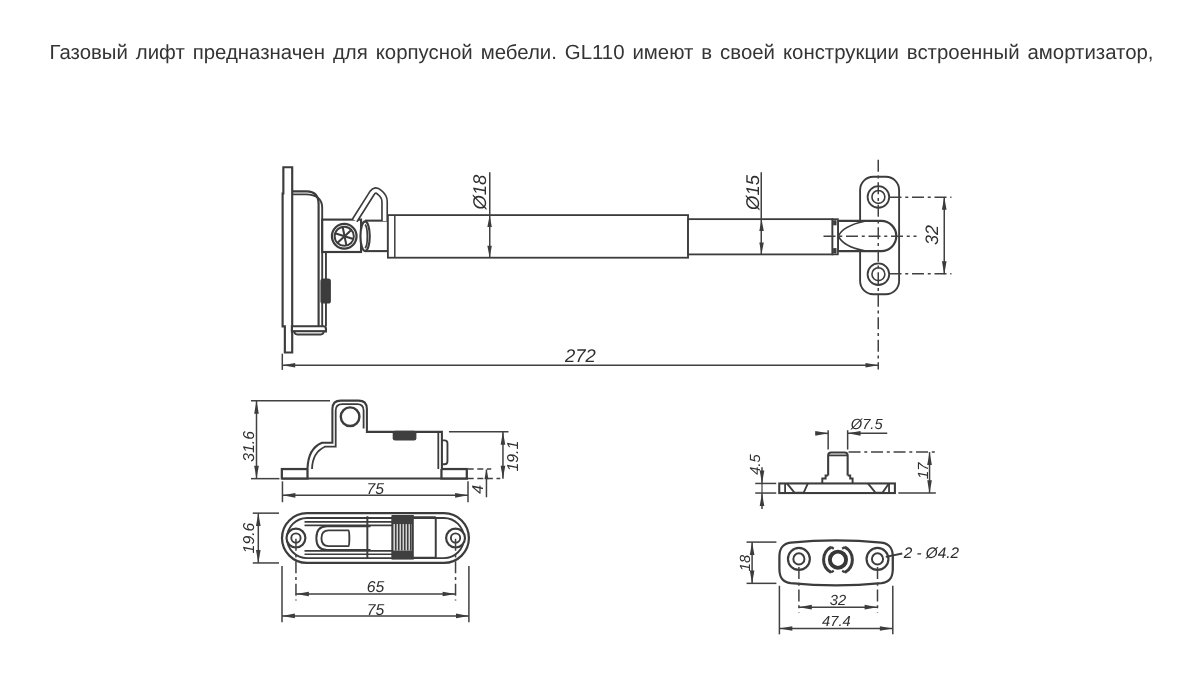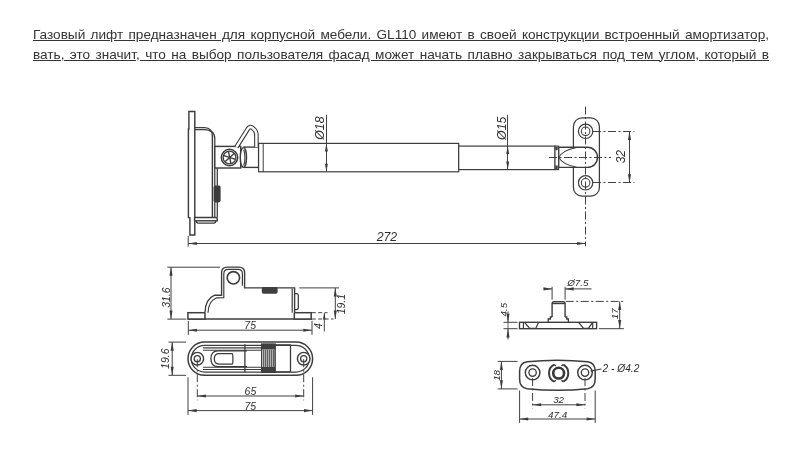--- a/index.html
+++ b/index.html
@@ -1,25 +1,24 @@
 <!DOCTYPE html>
 <html><head>
 <meta charset="utf-8">
 <style>
 html,body{margin:0;padding:0;background:#fff;}
 body{width:800px;height:450px;position:relative;overflow:hidden;font-family:"Liberation Sans",sans-serif;}
-.txt{position:absolute;left:33px;top:24.8px;width:736px;font-size:13.6px;line-height:19.72px;color:#343434;text-decoration:underline;}
+.txt{position:absolute;left:33px;top:24.8px;width:736px;font-size:13.6px;line-height:19.72px;color:#343434;}
 .j{text-align:justify;text-align-last:justify;}
 #dwg{position:absolute;left:0;top:0;}
 </style>
 </head>
 <body>
 <div class="txt">
 <div class="j">Газовый лифт предназначен для корпусной мебели. GL110 имеют в своей конструкции встроенный амортизатор,</div>
-<div class="j">вать, это значит, что на выбор пользователя фасад может начать плавно закрываться под тем углом, который в</div>
 </div>
 <svg id="dwg" width="800" height="450" viewBox="0 0 800 450">
 <defs>
 <marker id="ar" markerWidth="11" markerHeight="6" refX="10" refY="3" orient="auto-start-reverse" markerUnits="userSpaceOnUse">
 <path d="M10,3 L1.4,1.45 L1.4,4.55 Z" fill="#3c3c3c"></path>
 </marker>
 </defs>
 <g id="gmain" stroke="#3c3c3c" fill="none" stroke-width="1.44">
 
 <path d="M188.9,111.5 H194.8 V235 H189.9 V217.6 H188.4 V129 H188.9 Z" fill="#fff"></path>

